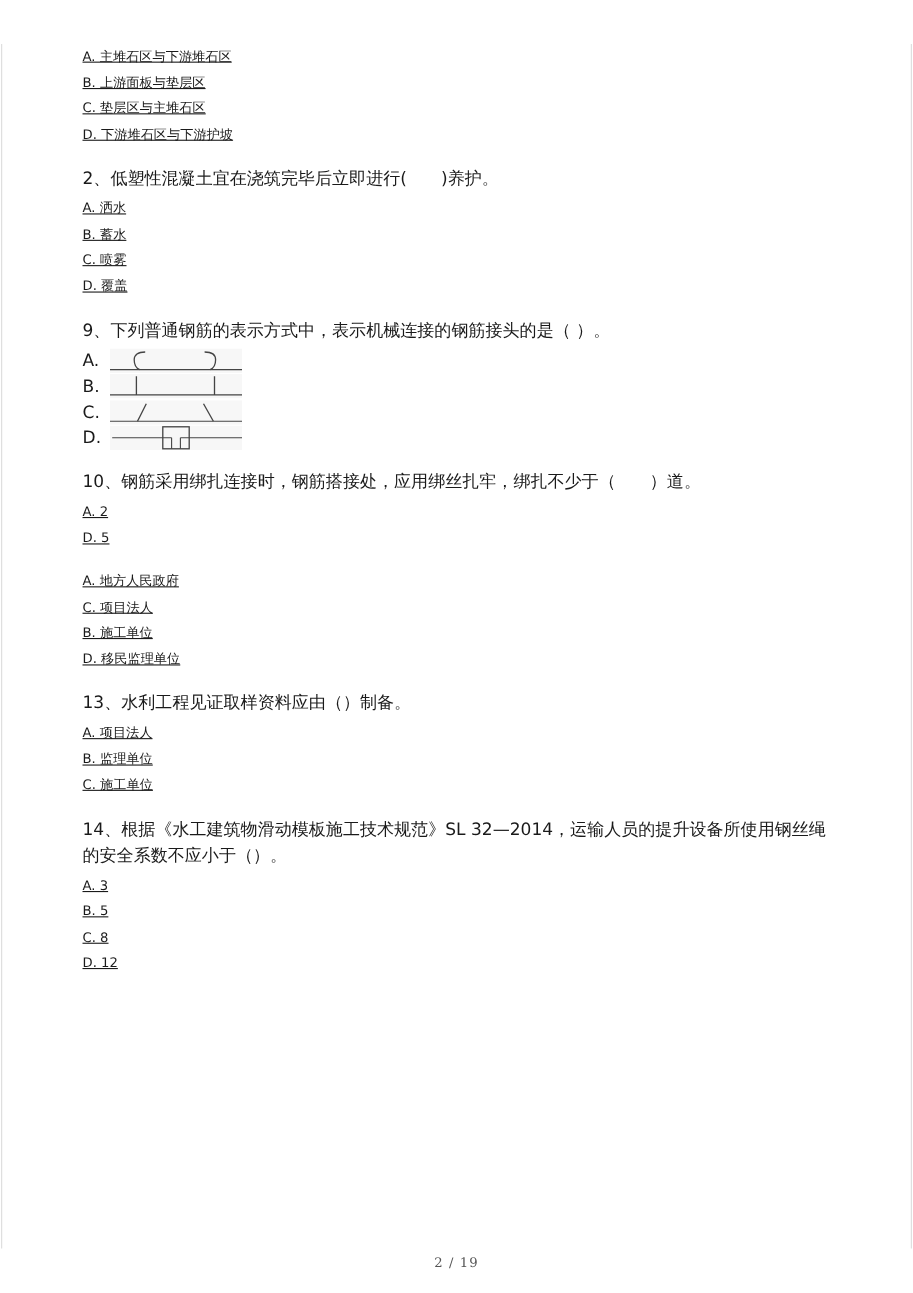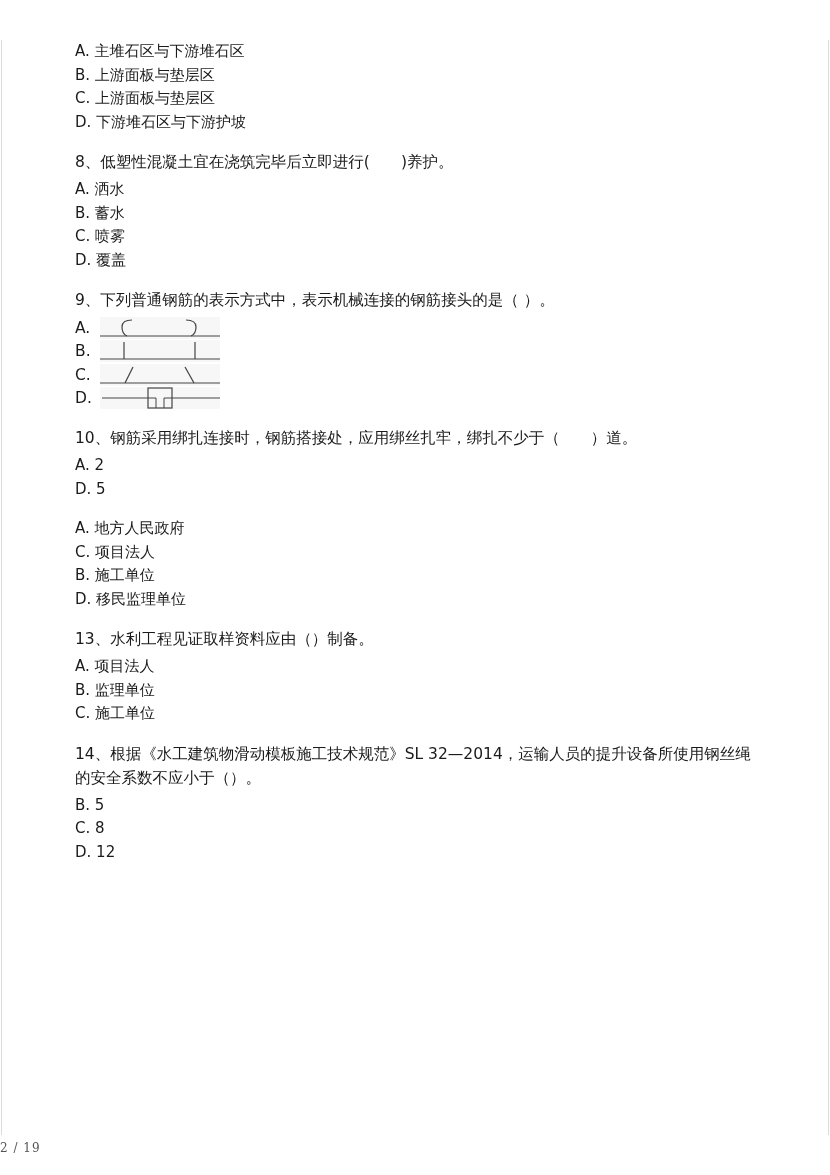--- a/index.html
+++ b/index.html
@@ -25,24 +25,25 @@
     .page-edge.left { left: 1px; }
     .page-edge.right { left: 828px; }
 
     .content {
       position: absolute;
       left: 75px;
       top: 40px;
       width: 690px;
     }
     .line {
-      font-size: 15px;
+      font-size: 12px;
       line-height: 23.5px;
       height: 23.5px;
       white-space: nowrap;
+      text-decoration: underline;
     }
     .stem {
       font-size: 15.5px;
       line-height: 24px;
       white-space: normal;
       word-break: break-all;
     }
     .block { margin-bottom: 16px; }
     .block .stem { margin-bottom: 4px; }
 
@@ -62,44 +63,44 @@
       background: #f7f7f7;
       display: inline-block;
     }
     .fig svg { display: block; }
 
     .page-number {
       position: absolute;
       top: 1141px;
       left: 0;
       width: 830px;
-      text-align: left;
+      text-align: center;
       font-family: "DejaVu Serif", "Liberation Serif", serif;
       font-size: 12px;
       color: #555555;
       letter-spacing: 1px;
     }
   </style>
 </head>
 <body>
 
 <div class="page-edge left"></div>
 <div class="page-edge right"></div>
 
 <div class="content">
 
   <div class="block">
     <div class="line">A. 主堆石区与下游堆石区</div>
     <div class="line">B. 上游面板与垫层区</div>
-    <div class="line">C. 上游面板与垫层区</div>
+    <div class="line">C. 垫层区与主堆石区</div>
     <div class="line">D. 下游堆石区与下游护坡</div>
   </div>
 
   <div class="block">
-    <div class="stem">8、低塑性混凝土宜在浇筑完毕后立即进行(　　)养护。</div>
+    <div class="stem">2、低塑性混凝土宜在浇筑完毕后立即进行(　　)养护。</div>
     <div class="line">A. 洒水</div>
     <div class="line">B. 蓄水</div>
     <div class="line">C. 喷雾</div>
     <div class="line">D. 覆盖</div>
   </div>
 
   <div class="block">
     <div class="stem">9、下列普通钢筋的表示方式中，表示机械连接的钢筋接头的是（ ）。</div>
 
     <div class="fig-line">
@@ -165,20 +166,21 @@
 
   <div class="block">
     <div class="stem">13、水利工程见证取样资料应由（）制备。</div>
     <div class="line">A. 项目法人</div>
     <div class="line">B. 监理单位</div>
     <div class="line">C. 施工单位</div>
   </div>
 
   <div class="block">
     <div class="stem">14、根据《水工建筑物滑动模板施工技术规范》SL 32—2014，运输人员的提升设备所使用钢丝绳的安全系数不应小于（）。</div>
+    <div class="line">A. 3</div>
     <div class="line">B. 5</div>
     <div class="line">C. 8</div>
     <div class="line">D. 12</div>
   </div>
 
 </div>
 
 <div class="page-number">2 / 19</div>
 
 </body></html>

